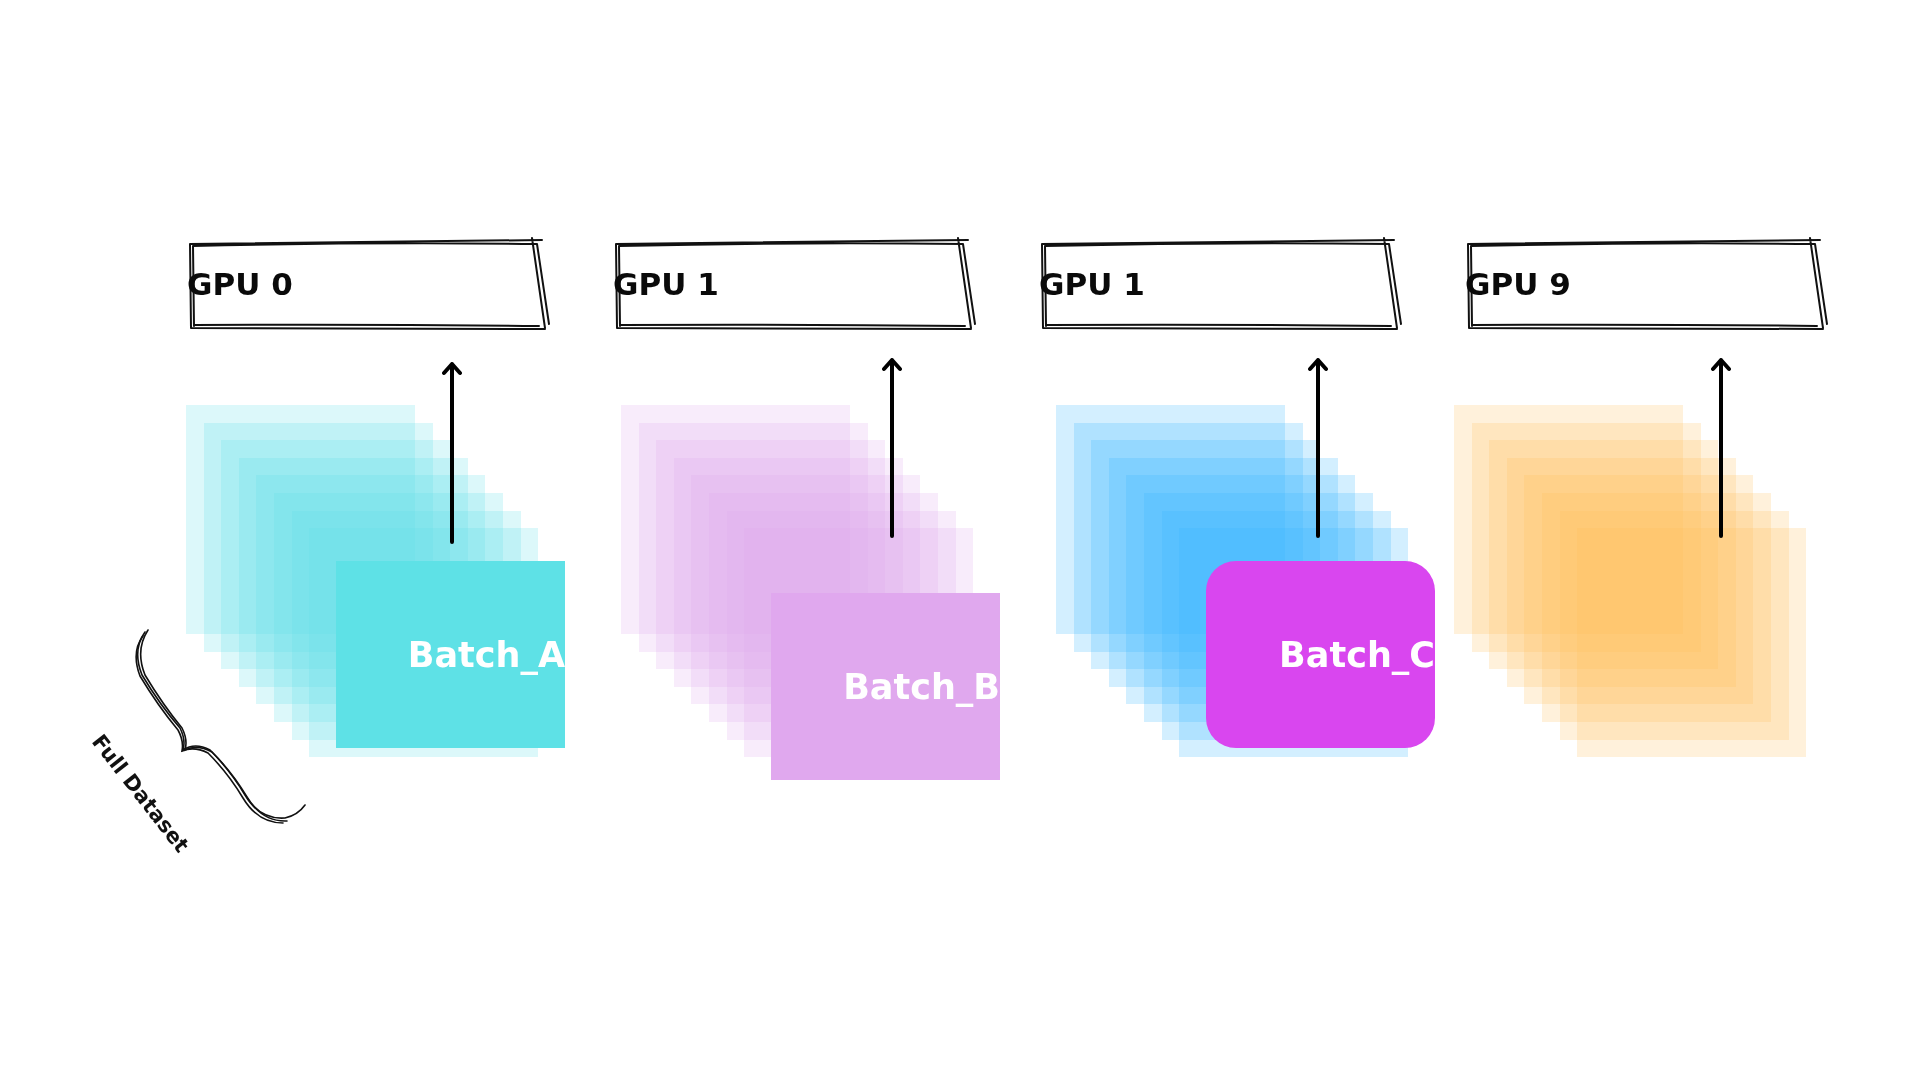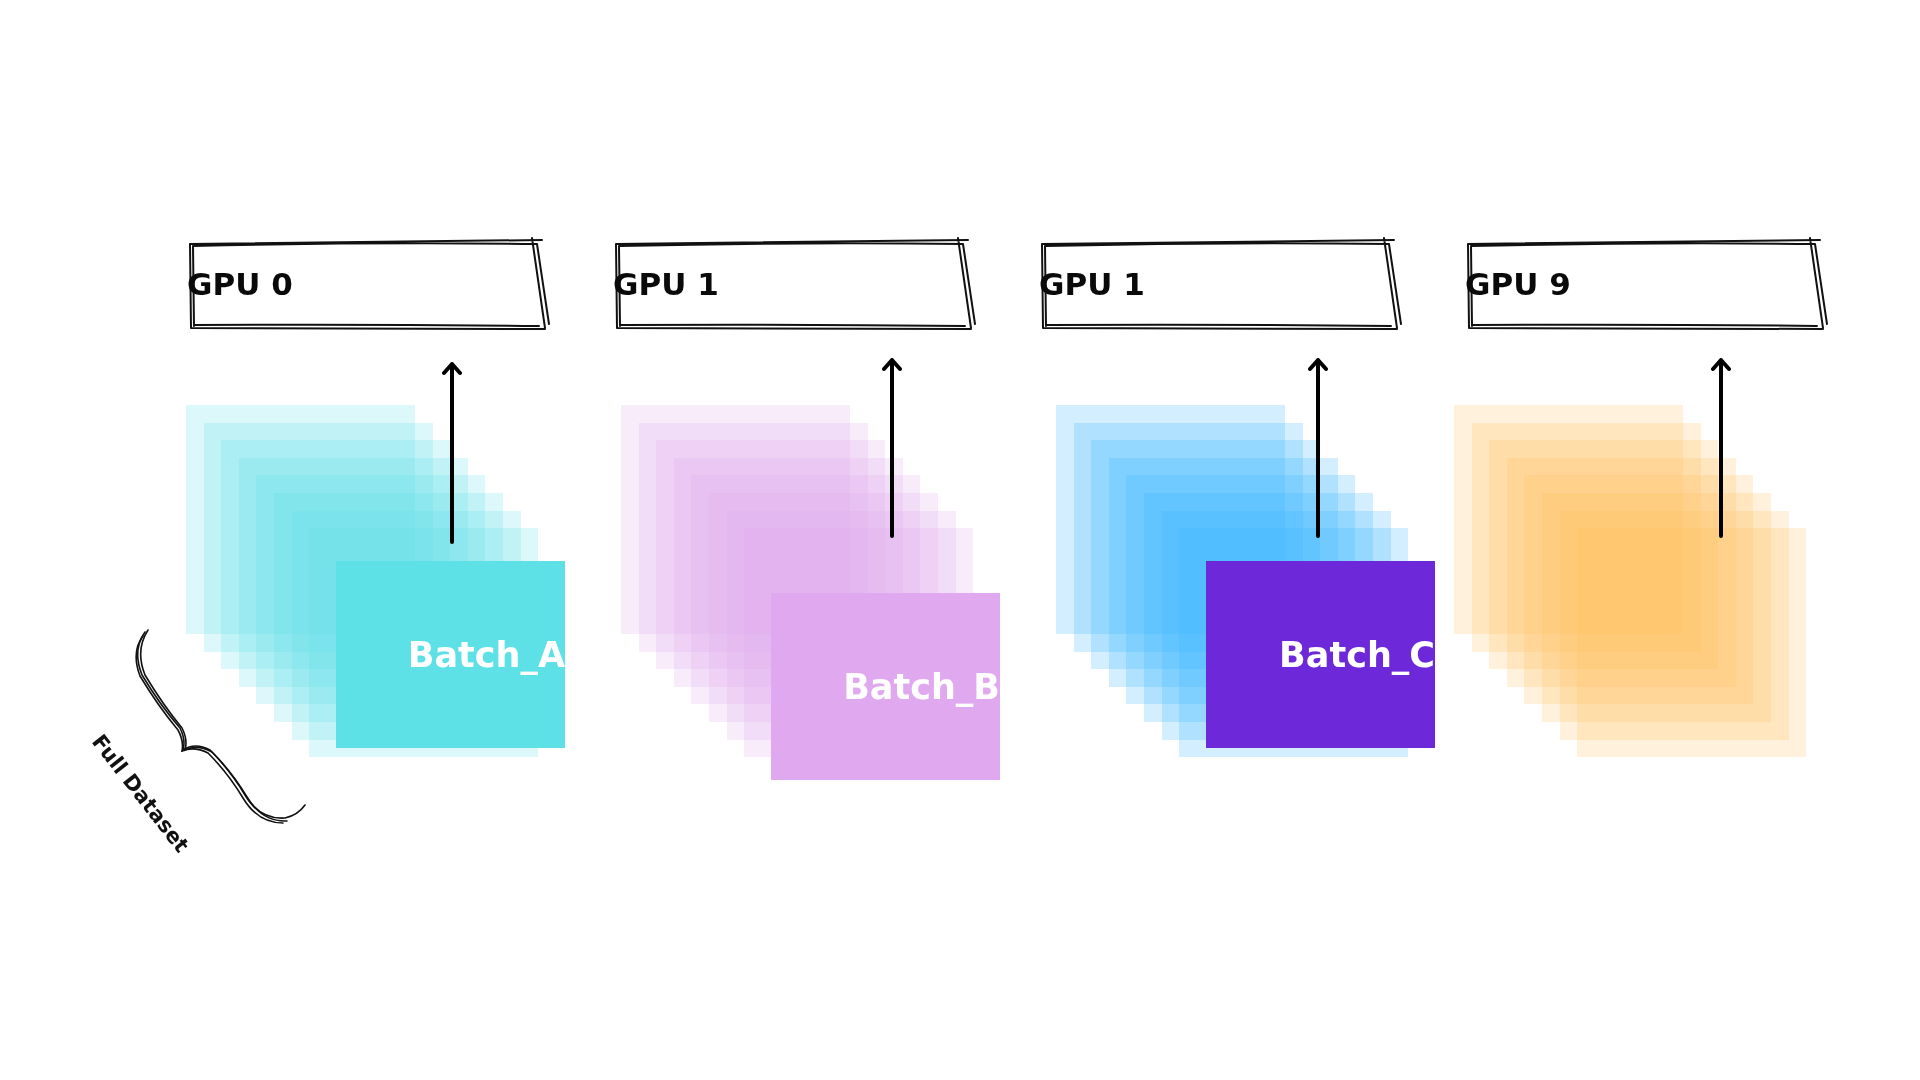--- a/index.html
+++ b/index.html
@@ -77,21 +77,21 @@
   </div>
   <div class="stack" style="left:1056px">
     <div class="layer" style="left: 0px; top: 0px; background: rgb(56, 182, 255); opacity: 0.22;"></div>
       <div class="layer" style="left: 17.6px; top: 17.6px; background: rgb(56, 182, 255); opacity: 0.22;"></div>
       <div class="layer" style="left: 35.2px; top: 35.2px; background: rgb(56, 182, 255); opacity: 0.22;"></div>
       <div class="layer" style="left: 52.8px; top: 52.8px; background: rgb(56, 182, 255); opacity: 0.22;"></div>
       <div class="layer" style="left: 70.4px; top: 70.4px; background: rgb(56, 182, 255); opacity: 0.22;"></div>
       <div class="layer" style="left: 88px; top: 88px; background: rgb(56, 182, 255); opacity: 0.22;"></div>
       <div class="layer" style="left: 105.6px; top: 105.6px; background: rgb(56, 182, 255); opacity: 0.22;"></div>
       <div class="layer" style="left: 123.2px; top: 123.2px; background: rgb(56, 182, 255); opacity: 0.22;"></div>
-      <div class="solid" style="background: #6d28d9;">
+      <div class="solid" style="background: #d946ef; border-radius: 30px;">
       <span class="batch-label">Batch_C</span>
     </div>
   </div>
   <div class="stack" style="left:1454px">
     <div class="layer" style="left: 0px; top: 0px; background: rgb(253, 190, 90); opacity: 0.22;"></div>
       <div class="layer" style="left: 17.6px; top: 17.6px; background: rgb(253, 190, 90); opacity: 0.22;"></div>
       <div class="layer" style="left: 35.2px; top: 35.2px; background: rgb(253, 190, 90); opacity: 0.22;"></div>
       <div class="layer" style="left: 52.8px; top: 52.8px; background: rgb(253, 190, 90); opacity: 0.22;"></div>
       <div class="layer" style="left: 70.4px; top: 70.4px; background: rgb(253, 190, 90); opacity: 0.22;"></div>
       <div class="layer" style="left: 88px; top: 88px; background: rgb(253, 190, 90); opacity: 0.22;"></div>

